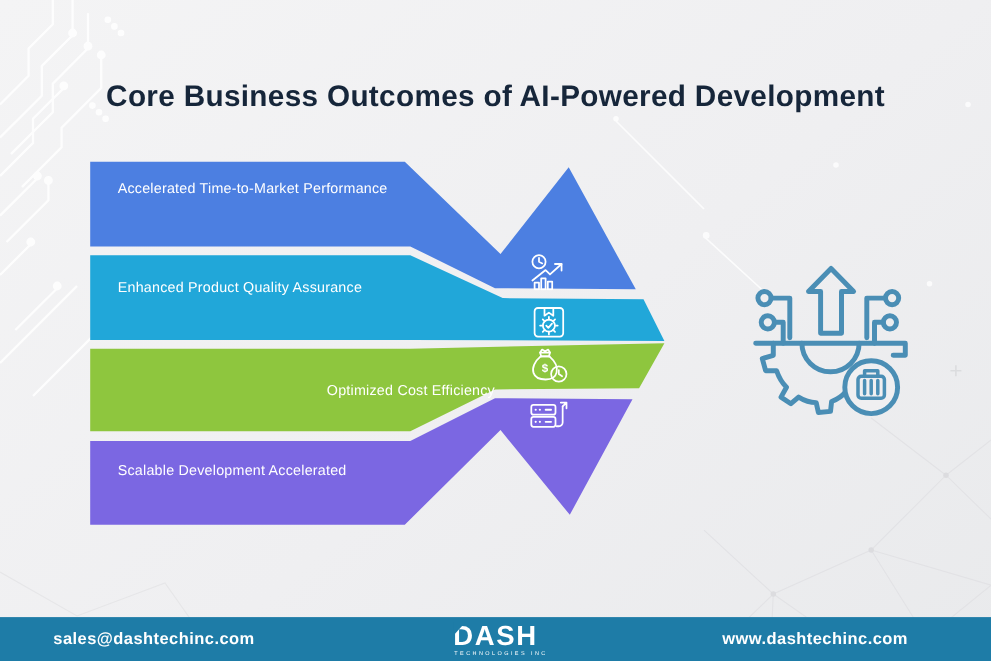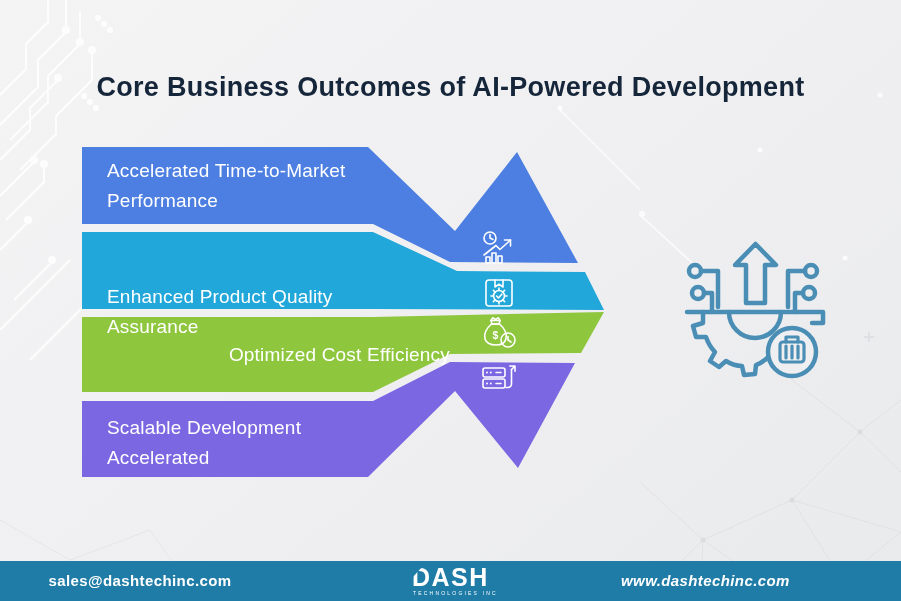--- a/index.html
+++ b/index.html
@@ -8,40 +8,40 @@
     background:linear-gradient(140deg,#f4f4f5 0%,#efeff1 55%,#e9eaec 100%);
     font-family:"Liberation Sans",sans-serif;
   }
   .title{
     position:absolute;top:54px;left:0;right:0;text-align:center;
     font-size:27px;font-weight:700;color:#16263a;letter-spacing:.3px;
   }
   .decor{position:absolute;left:0;top:0;pointer-events:none;}
   .arrow-svg{position:absolute;left:0;top:0;}
   .band-label{
-    position:absolute;color:#ffffff;font-size:19px;line-height:30px;
+    position:absolute;color:#ffffff;font-size:13px;line-height:30px;
     font-weight:500;letter-spacing:.2px;
   }
   .band-icon{position:absolute;}
   .band-icon path,.band-icon rect,.band-icon circle{
     fill:none;stroke:#ffffff;stroke-width:1.6;stroke-linecap:round;stroke-linejoin:round;
   }
   .band-icon .dot{fill:#ffffff;stroke:none;}
   .band-icon text{font-family:"Liberation Sans",sans-serif;}
   .illu{position:absolute;left:665px;top:235px;}
   .footer{
     position:absolute;left:0;bottom:0;width:901px;height:40px;background:#1e7ca7;
   }
   .footer-email{
     position:absolute;left:40px;top:0;width:200px;height:40px;line-height:40px;
     text-align:center;color:#fff;font-size:15px;font-weight:700;letter-spacing:.4px;
   }
   .footer-site{
     position:absolute;right:40px;top:0;width:240px;height:40px;line-height:40px;
-    text-align:left;color:#fff;font-size:15px;font-weight:700;letter-spacing:.4px;font-style:italic;
+    text-align:center;color:#fff;font-size:15px;font-weight:700;letter-spacing:.4px;
   }
   .footer-logo{position:absolute;left:412px;top:4px;}
 </style>
 </head>
 <body>
 
 <div class="canvas">
 
   <svg class="decor" width="901" height="601" viewBox="0 0 901 601">
 
@@ -97,21 +97,21 @@
   <h1 class="title">Core Business Outcomes of AI-Powered Development</h1>
 
   <svg class="arrow-svg" width="901" height="601" viewBox="0 0 901 601">
     <polygon points="82,147 368,147 455,231 517,152 578,263 450,262 373,224 82,224" fill="#4c7fe1"></polygon>
     <polygon points="82,232 373,232 457,271 585,272 604,310 373,309 82,309" fill="#21a7d9"></polygon>
     <polygon points="82,317 373,317 604,312 581,353 450,354 373,392 82,392" fill="#8ec63e"></polygon>
     <polygon points="82,401 373,401 450,362 575,363 518,468 455,391 368,477 82,477" fill="#7b67e2"></polygon>
   </svg>
 
   <div class="band-label" style="left:107px;top:156px;width:300px;">Accelerated Time-to-Market Performance</div>
-  <div class="band-label" style="left:107px;top:246px;width:300px;margin-top:36px;">Enhanced Product Quality Assurance</div>
+  <div class="band-label" style="left:107px;top:246px;width:300px;">Enhanced Product Quality Assurance</div>
   <div class="band-label" style="left:110px;top:340px;width:340px;text-align:right;">Optimized Cost Efficiency</div>
   <div class="band-label" style="left:107px;top:413px;width:300px;">Scalable Development Accelerated</div>
 
   <svg class="band-icon" style="left:479px;top:230px;" width="38" height="34" viewBox="0 0 38 34">
     <circle cx="11" cy="8" r="6"></circle>
     <path d="M11 4.5 V8 L14 9.5"></path>
     <rect x="7" y="27" width="4" height="6"></rect>
     <rect x="13" y="23" width="4" height="10"></rect>
     <rect x="19" y="26" width="4" height="7"></rect>
     <path d="M5 25 L17 15.5 L21 19.5 L31.5 10"></path>

